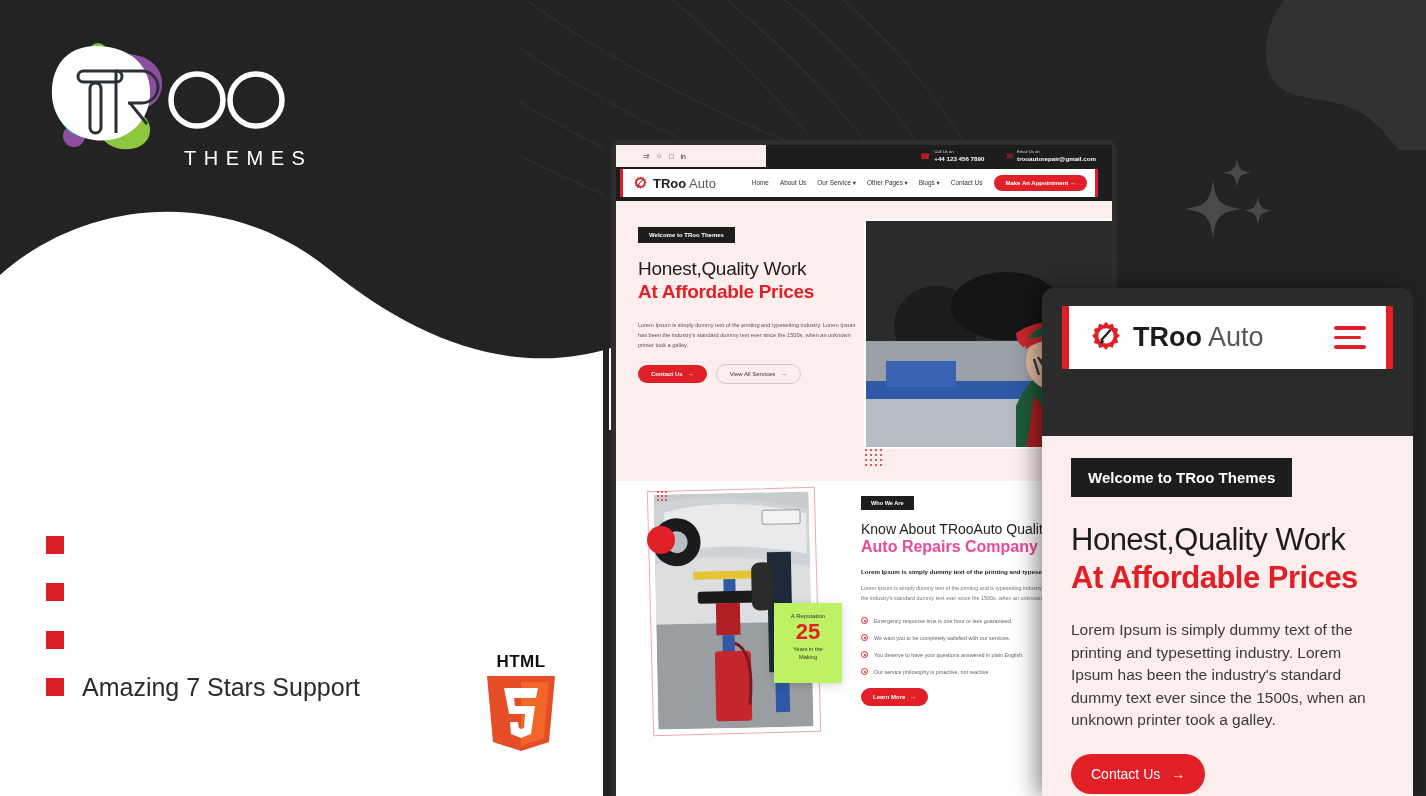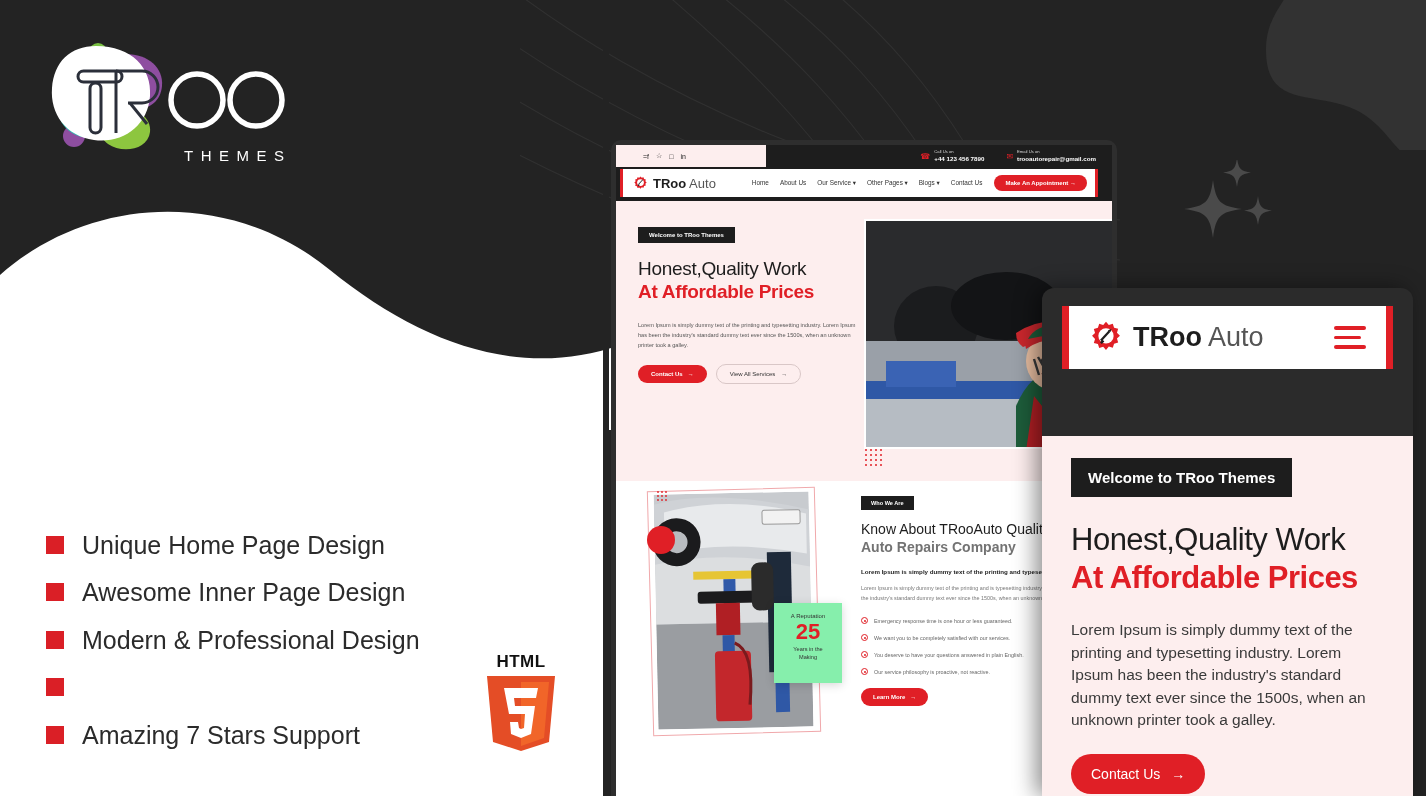--- a/index.html
+++ b/index.html
@@ -18,21 +18,21 @@
   .thin-lines { position:absolute; left:520px; top:-60px; width:620px; height:420px; opacity:.55; }
   .wave { position:absolute; left:0; top:200px; width:620px; height:230px; }
   .left-white { position:absolute; left:0; top:360px; width:608px; height:436px; background:#ffffff; }
   .left-panel-edge { position:absolute; left:603px; top:0; width:6px; height:796px; background:#232323; }
 
   
   .logo { position:absolute; left:46px; top:38px; width:240px; height:130px; }
   .logo-mark { position:absolute; left:0; top:0; width:130px; height:120px; }
   .logo-oo { position:absolute; left:118px; top:28px; }
   .logo-themes { position:absolute; left:138px; top:109px;
-     color:#ffffff; font-size:15px; letter-spacing:7.5px; font-weight:400; }
+     color:#ffffff; font-size:20px; letter-spacing:7.5px; font-weight:400; }
 
   
   .headline { position:absolute; left:46px; top:372px; width:520px;
      font-size:50px; line-height:56px; font-weight:700; color:#232323; letter-spacing:-0.5px; }
   .features { position:absolute; left:46px; top:521px; width:520px; }
   .feature { display:flex; align-items:center; height:47.5px; }
   .bullet { width:18px; height:18px; background:#da1f26; flex:none; margin-right:18px; }
   .feature-label { font-size:25px; color:#2b2b2b; font-weight:400; line-height:28px; }
 
   
@@ -86,31 +86,31 @@
   .dots { position:absolute; left:248px; top:247px; width:22px; height:18px; }
 
   .about { position:relative; height:315px; background:#fff; }
   .about-img { position:absolute; left:40px; top:12px; width:155px; height:235px; overflow:hidden;
      transform:rotate(-1.2deg); }
   .about-frame { position:absolute; left:34px; top:8px; width:168px; height:245px;
      border:1px solid #f0a8ab; transform:rotate(-1.5deg); }
   .red-circle { position:absolute; left:31px; top:45px; width:28px; height:28px; border-radius:50%;
      background:#e01f26; }
   .about-dots { position:absolute; left:40px; top:9px; width:16px; height:14px; }
-  .rep-card { position:absolute; left:158px; top:122px; width:68px; height:80px; background:#86efac;
+  .rep-card { position:absolute; left:158px; top:122px; width:68px; height:80px; background:#bef264;
      box-shadow:0 2px 9px rgba(0,0,0,.16); text-align:center; padding-top:10px; }
   .rep-t { font-size:6px; color:#333; }
   .rep-n { font-size:22px; font-weight:700; color:#e01f26; line-height:26px; }
   .rep-b { font-size:5.6px; color:#333; line-height:8px; }
   .about-right { position:absolute; left:245px; top:10px; width:250px; }
   .who-badge { display:inline-block; background:#1d1d1d; color:#fff; font-size:5.6px;
      font-weight:700; padding:4px 10px; }
   .ab-h1 { margin-top:11px; font-size:14px; font-weight:500; color:#1d1d1d; line-height:17px;
      white-space:nowrap; }
-  .ab-h2 { font-size:14px; font-weight:700; color:#737373; line-height:18px; }
+  .ab-h2 { font-size:16px; font-weight:700; color:#ec4899; line-height:18px; }
   .ab-lead { margin-top:10px; font-size:6.2px; font-weight:700; color:#1d1d1d; line-height:11px;
      width:245px;}
   .ab-p { margin-top:7px; font-size:5.4px; color:#777; line-height:9.5px; width:245px; }
   .ab-list { margin-top:9px; }
   .ab-li { display:flex; align-items:center; gap:6px; height:17px; }
   .ab-ic { width:7px; height:7px; border:1px solid #e01f26; border-radius:50%; flex:none;
      position:relative; }
   .ab-ic:after { content:""; position:absolute; left:1.5px; top:1.5px; width:2px; height:2px;
      background:#e01f26; border-radius:50%; }
   .ab-li span { font-size:5.4px; color:#666; white-space:nowrap; }
@@ -199,29 +199,23 @@
       <circle cx="33" cy="34" r="26" fill="none" stroke="#ffffff" stroke-width="5.5"></circle>
       <circle cx="92" cy="34" r="26" fill="none" stroke="#ffffff" stroke-width="5.5"></circle>
     </svg>
     <div class="logo-themes">THEMES</div>
   </div>
 
 
   <div class="features">
     <div class="feature">
       <span class="bullet"></span>
-      <span class="feature-label">Unique Home Page Design</span>
     </div>
     <div class="feature">
       <span class="bullet"></span>
-      <span class="feature-label">Awesome Inner Page Design</span>
-    </div>
-    <div class="feature">
-      <span class="bullet"></span>
-      <span class="feature-label">Modern &amp; Professional Design</span>
     </div>
     <div class="feature">
       <span class="bullet"></span>
     </div>
     <div class="feature">
       <span class="bullet"></span>
       <span class="feature-label">Amazing 7 Stars Support</span>
     </div>
   </div>
 

